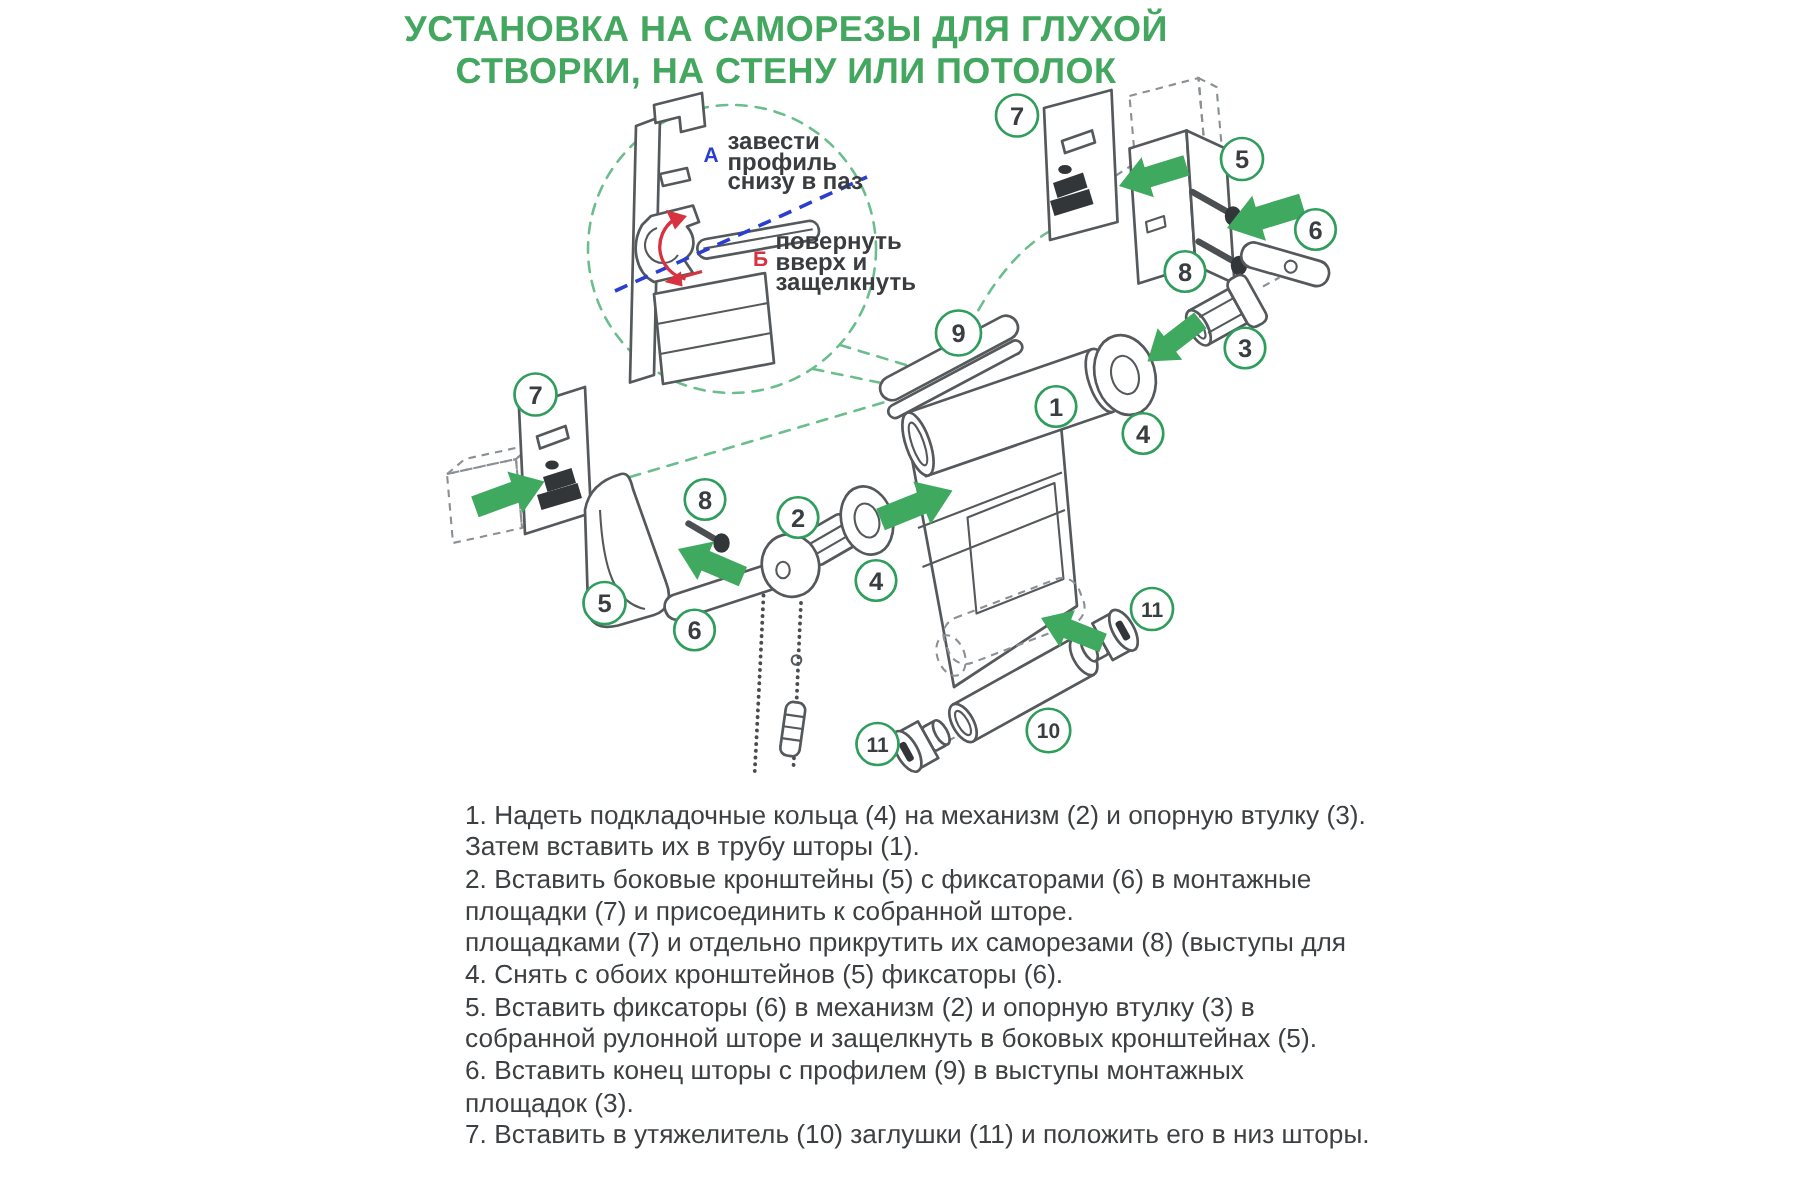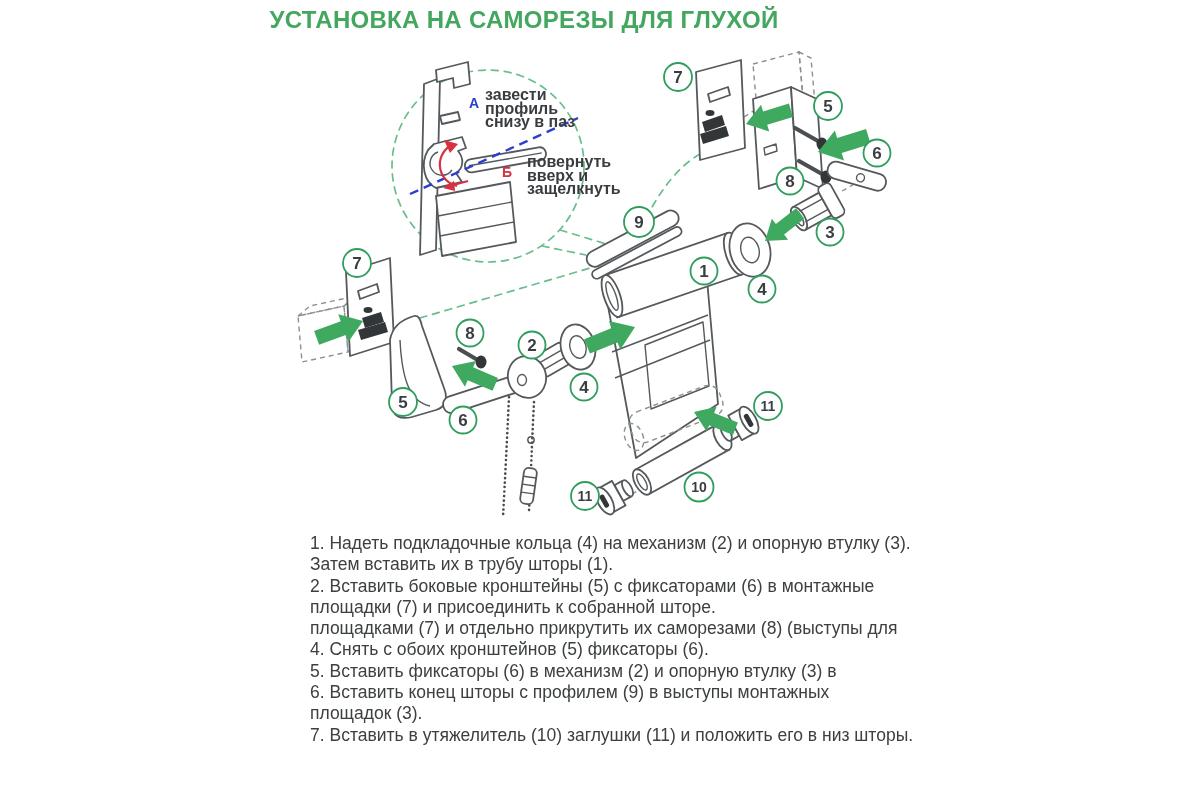--- a/index.html
+++ b/index.html
@@ -30,20 +30,21 @@
   .instructions{position:absolute;left:310px;top:533px;width:610px;
                 color:#3d4042;font-size:17.5px;line-height:21.3px;}
 </style>
 </head>
 <body>
 
 <div class="page">
 
   <div class="title">
     <div>УСТАНОВКА НА САМОРЕЗЫ ДЛЯ ГЛУХОЙ</div>
+    <div>СТВОРКИ, НА СТЕНУ ИЛИ ПОТОЛОК</div>
   </div>
 
   <svg class="diagram-svg" width="1200" height="530" viewBox="0 0 1200 530">
     <defs>
       <path id="arr" d="M0,0 L20,-14 L20,-7 L47,-7 L47,7 L20,7 L20,14 Z"></path>
     </defs>
 
     <g>
       <circle class="gdash" cx="488" cy="166" r="96"></circle>
       <path class="gdash" d="M560,230 L626,250"></path>
@@ -289,30 +290,31 @@
           <text y="5">11</text>
         </g>
     </g>
   </svg>
 
   <span class="callout-letter letter-a" style="left:469px;top:95px;">А</span>
   <div class="callout" style="left:485px;top:88px;">завести
 профиль
 снизу в паз</div>
   <span class="callout-letter letter-b" style="left:502px;top:164px;">Б</span>
-  <div class="callout" style="left:517px;top:155px;margin-left:10px;">повернуть
+  <div class="callout" style="left:517px;top:155px;">повернуть
 вверх и
 защелкнуть</div>
 
   <div class="instructions">
     <div>1. Надеть подкладочные кольца (4) на механизм (2) и опорную втулку (3).</div>
     <div>Затем вставить их в трубу шторы (1).</div>
     <div>2. Вставить боковые кронштейны (5) с фиксаторами (6) в монтажные</div>
     <div>площадки (7) и присоединить к собранной шторе.</div>
     <div>площадками (7) и отдельно прикрутить их саморезами (8) (выступы для</div>
     <div>4. Снять с обоих кронштейнов (5) фиксаторы (6).</div>
     <div>5. Вставить фиксаторы (6) в механизм (2) и опорную втулку (3) в</div>
+    <div>собранной рулонной шторе и защелкнуть в боковых кронштейнах (5).</div>
     <div>6. Вставить конец шторы с профилем (9) в выступы монтажных</div>
     <div>площадок (3).</div>
     <div>7. Вставить в утяжелитель (10) заглушки (11) и положить его в низ шторы.</div>
   </div>
 
 </div>
 
 </body></html>

